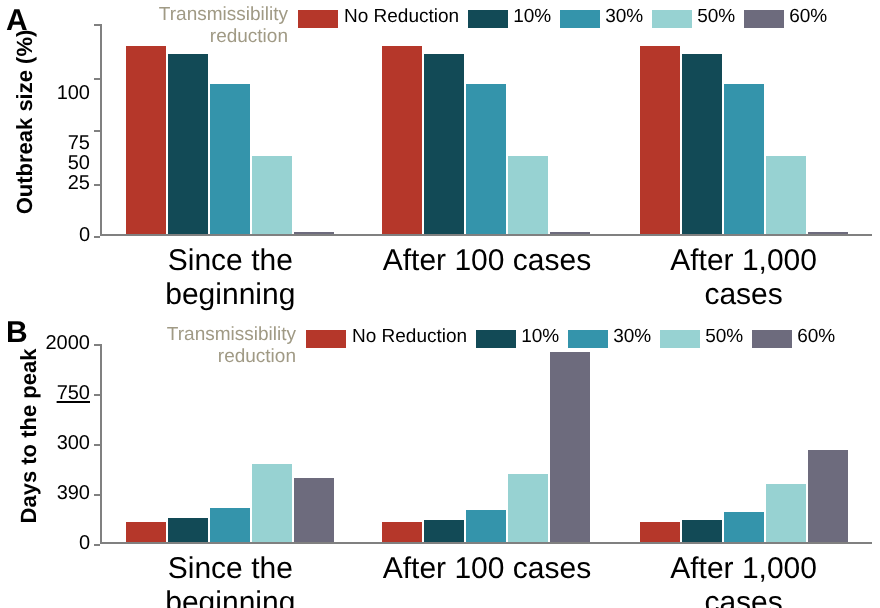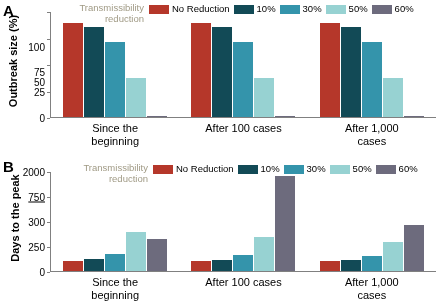--- a/index.html
+++ b/index.html
@@ -103,21 +103,21 @@
     position:absolute;
     left:51px;right:4px;
     display:flex;
     justify-content:space-around;
   }
   #panel-a .xlabels{top:122px;}
   #panel-b .xlabels{top:126px;}
   .xlabel{
     width:112px;
     text-align:center;
-    font-size:11px;
+    font-size:15px;
     color:#000;
     line-height:1.15;
   }
 
   
   .legend{
     position:absolute;
     display:flex;
     align-items:flex-start;
     gap:5px;
@@ -284,21 +284,21 @@
         </div>
     </div>
 
     <div class="plot" id="plot-b">
       <div class="axis-line axis-y"></div>
       <div class="axis-line axis-x"></div>
       <div id="ticks-b">
           <div class="tick" style="top: 100px;"></div>
           <div class="tick-label" style="top: 100px;">0</div>
           <div class="tick" style="top: 75px;"></div>
-          <div class="tick-label" style="top: 75px;">250</div>
+          <div class="tick-label" style="top: 75px;">390</div>
           <div class="tick" style="top: 50px;"></div>
           <div class="tick-label" style="top: 50px;">300</div>
           <div class="tick" style="top: 25px;"></div>
           <div class="tick-label" style="top: 25px; text-decoration: underline;">750</div>
           <div class="tick" style="top: 0px;"></div>
           <div class="tick-label" style="top: 0px;">2000</div>
         </div>
       <div class="groups" id="groups-b">
           <div class="group">
             <div class="bar" title="Since the beginning – No Reduction: 100" style="height: 10px; background: rgb(181, 55, 42);"></div>

